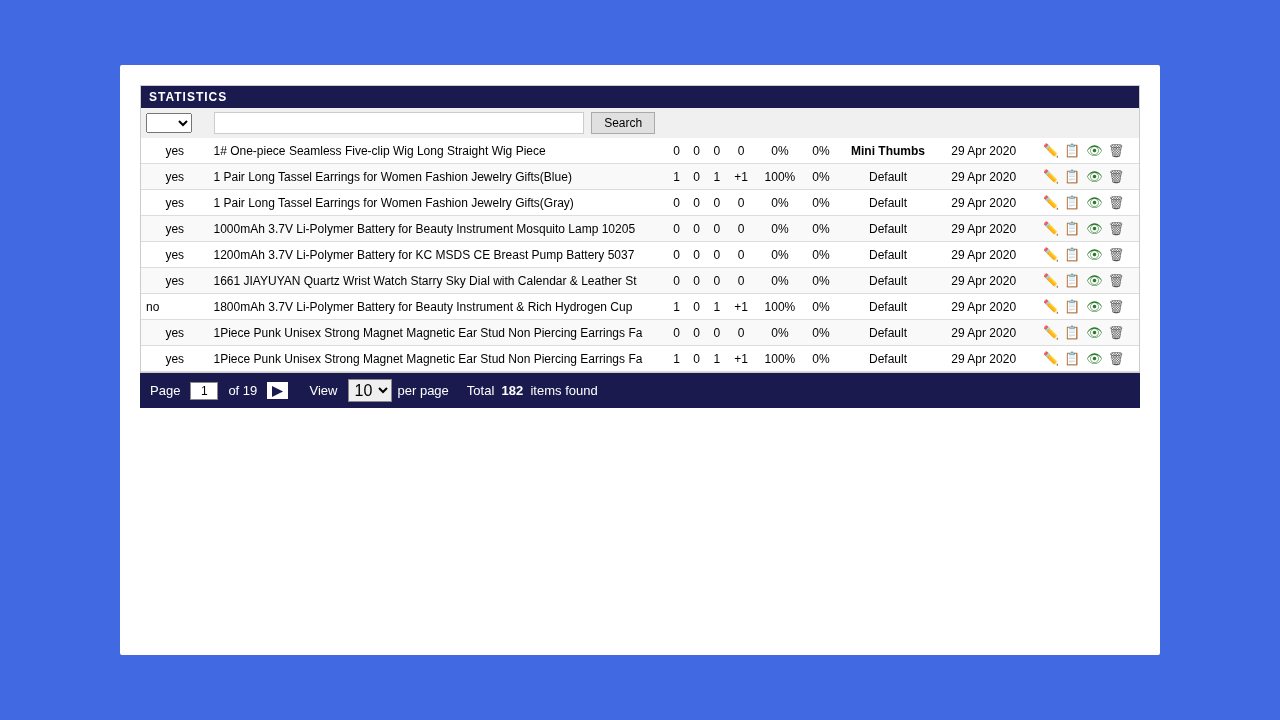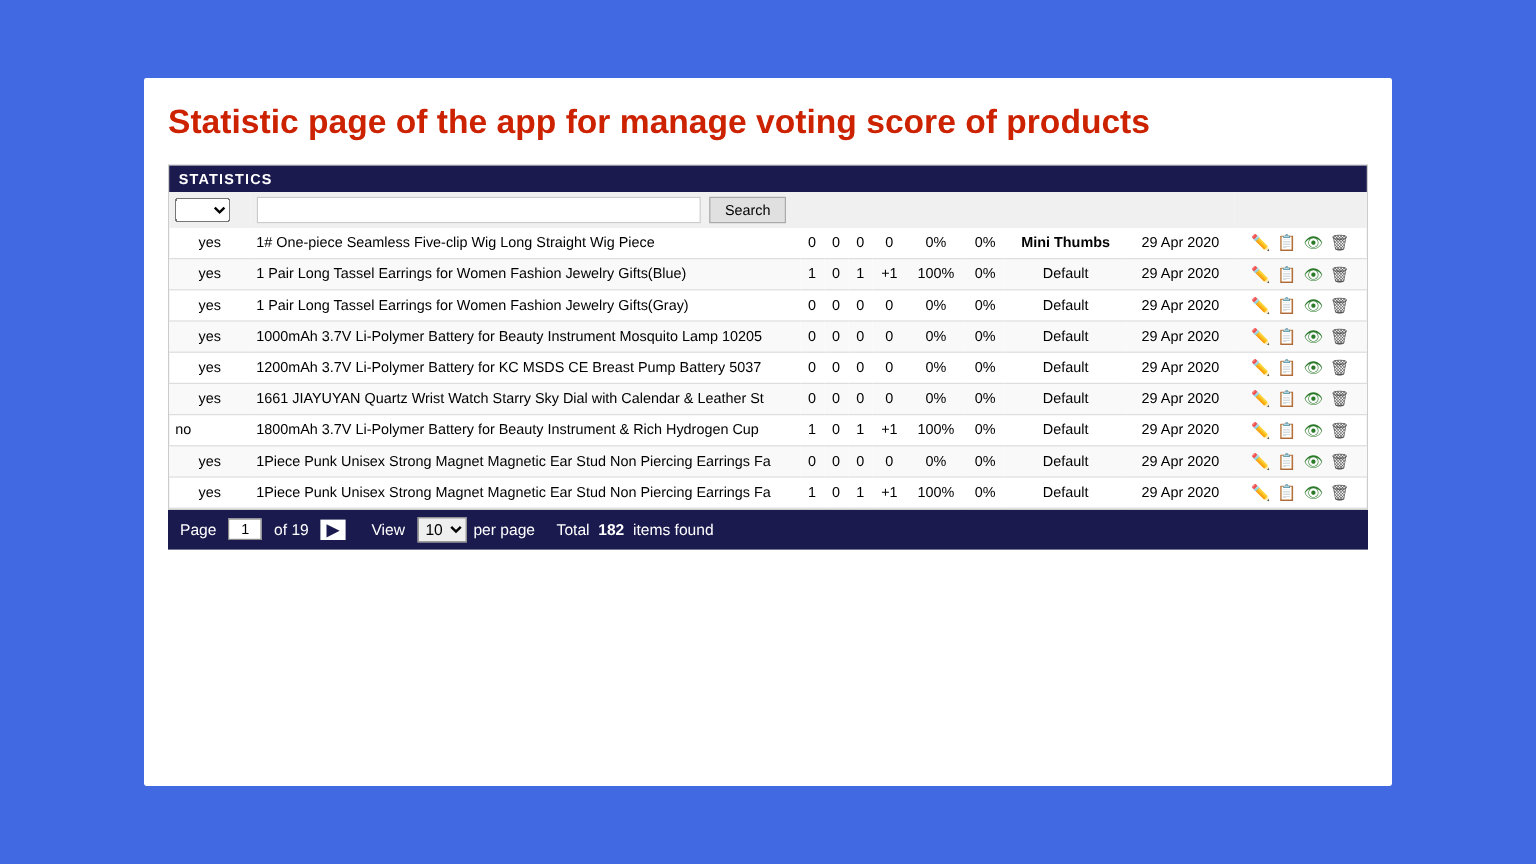--- a/index.html
+++ b/index.html
@@ -106,21 +106,20 @@
       font-weight: bold;
     }
     .footer-bar .view-label { margin-left: 16px; margin-right: 4px; }
     .footer-bar .total-text { margin-left: 12px; }
     .footer-bar .total-text strong { font-weight: bold; }
   </style>
 </head>
 <body>
 
 <div class="page-wrapper">
-  <div class="page-title">Statistic page of the app for manage voting score of products</div>
 
   <div class="stats-section">
 
     <div class="stats-header">STATISTICS</div>
 
     <table class="data-table">
       <thead>
         <tr style="background:#f0f0f0;">
           <td style="padding:4px 5px;" colspan="1">
             <select style="width:46px;font-size:11px;padding:2px;">
@@ -302,21 +301,21 @@
         </tbody>
     </table>
   </div>
 
   <div class="footer-bar">
     <span class="page-label">Page</span>
     <input type="text" class="page-input" value="1" style="width: 28px; text-align: center; font-size: 12px; padding: 1px 2px; border: 1px solid rgb(136, 136, 136); background: rgb(255, 255, 255); color: rgb(0, 0, 0);">
     <span class="of-text">of 19</span>
     <button class="next-btn">▶</button>
     <span class="view-label">View</span>
-    <select style="font-size:13px;padding:1px 2px;border:1px solid #888;">
+    <select style="font-size:16px;padding:1px 2px;border:1px solid #888;">
       <option>10</option>
       <option>25</option>
       <option>50</option>
     </select>
     <span>per page</span>
     <span class="total-text">
       <span>Total</span>
       &nbsp;<strong>182</strong>
       &nbsp;<span>items found</span>
     </span>

